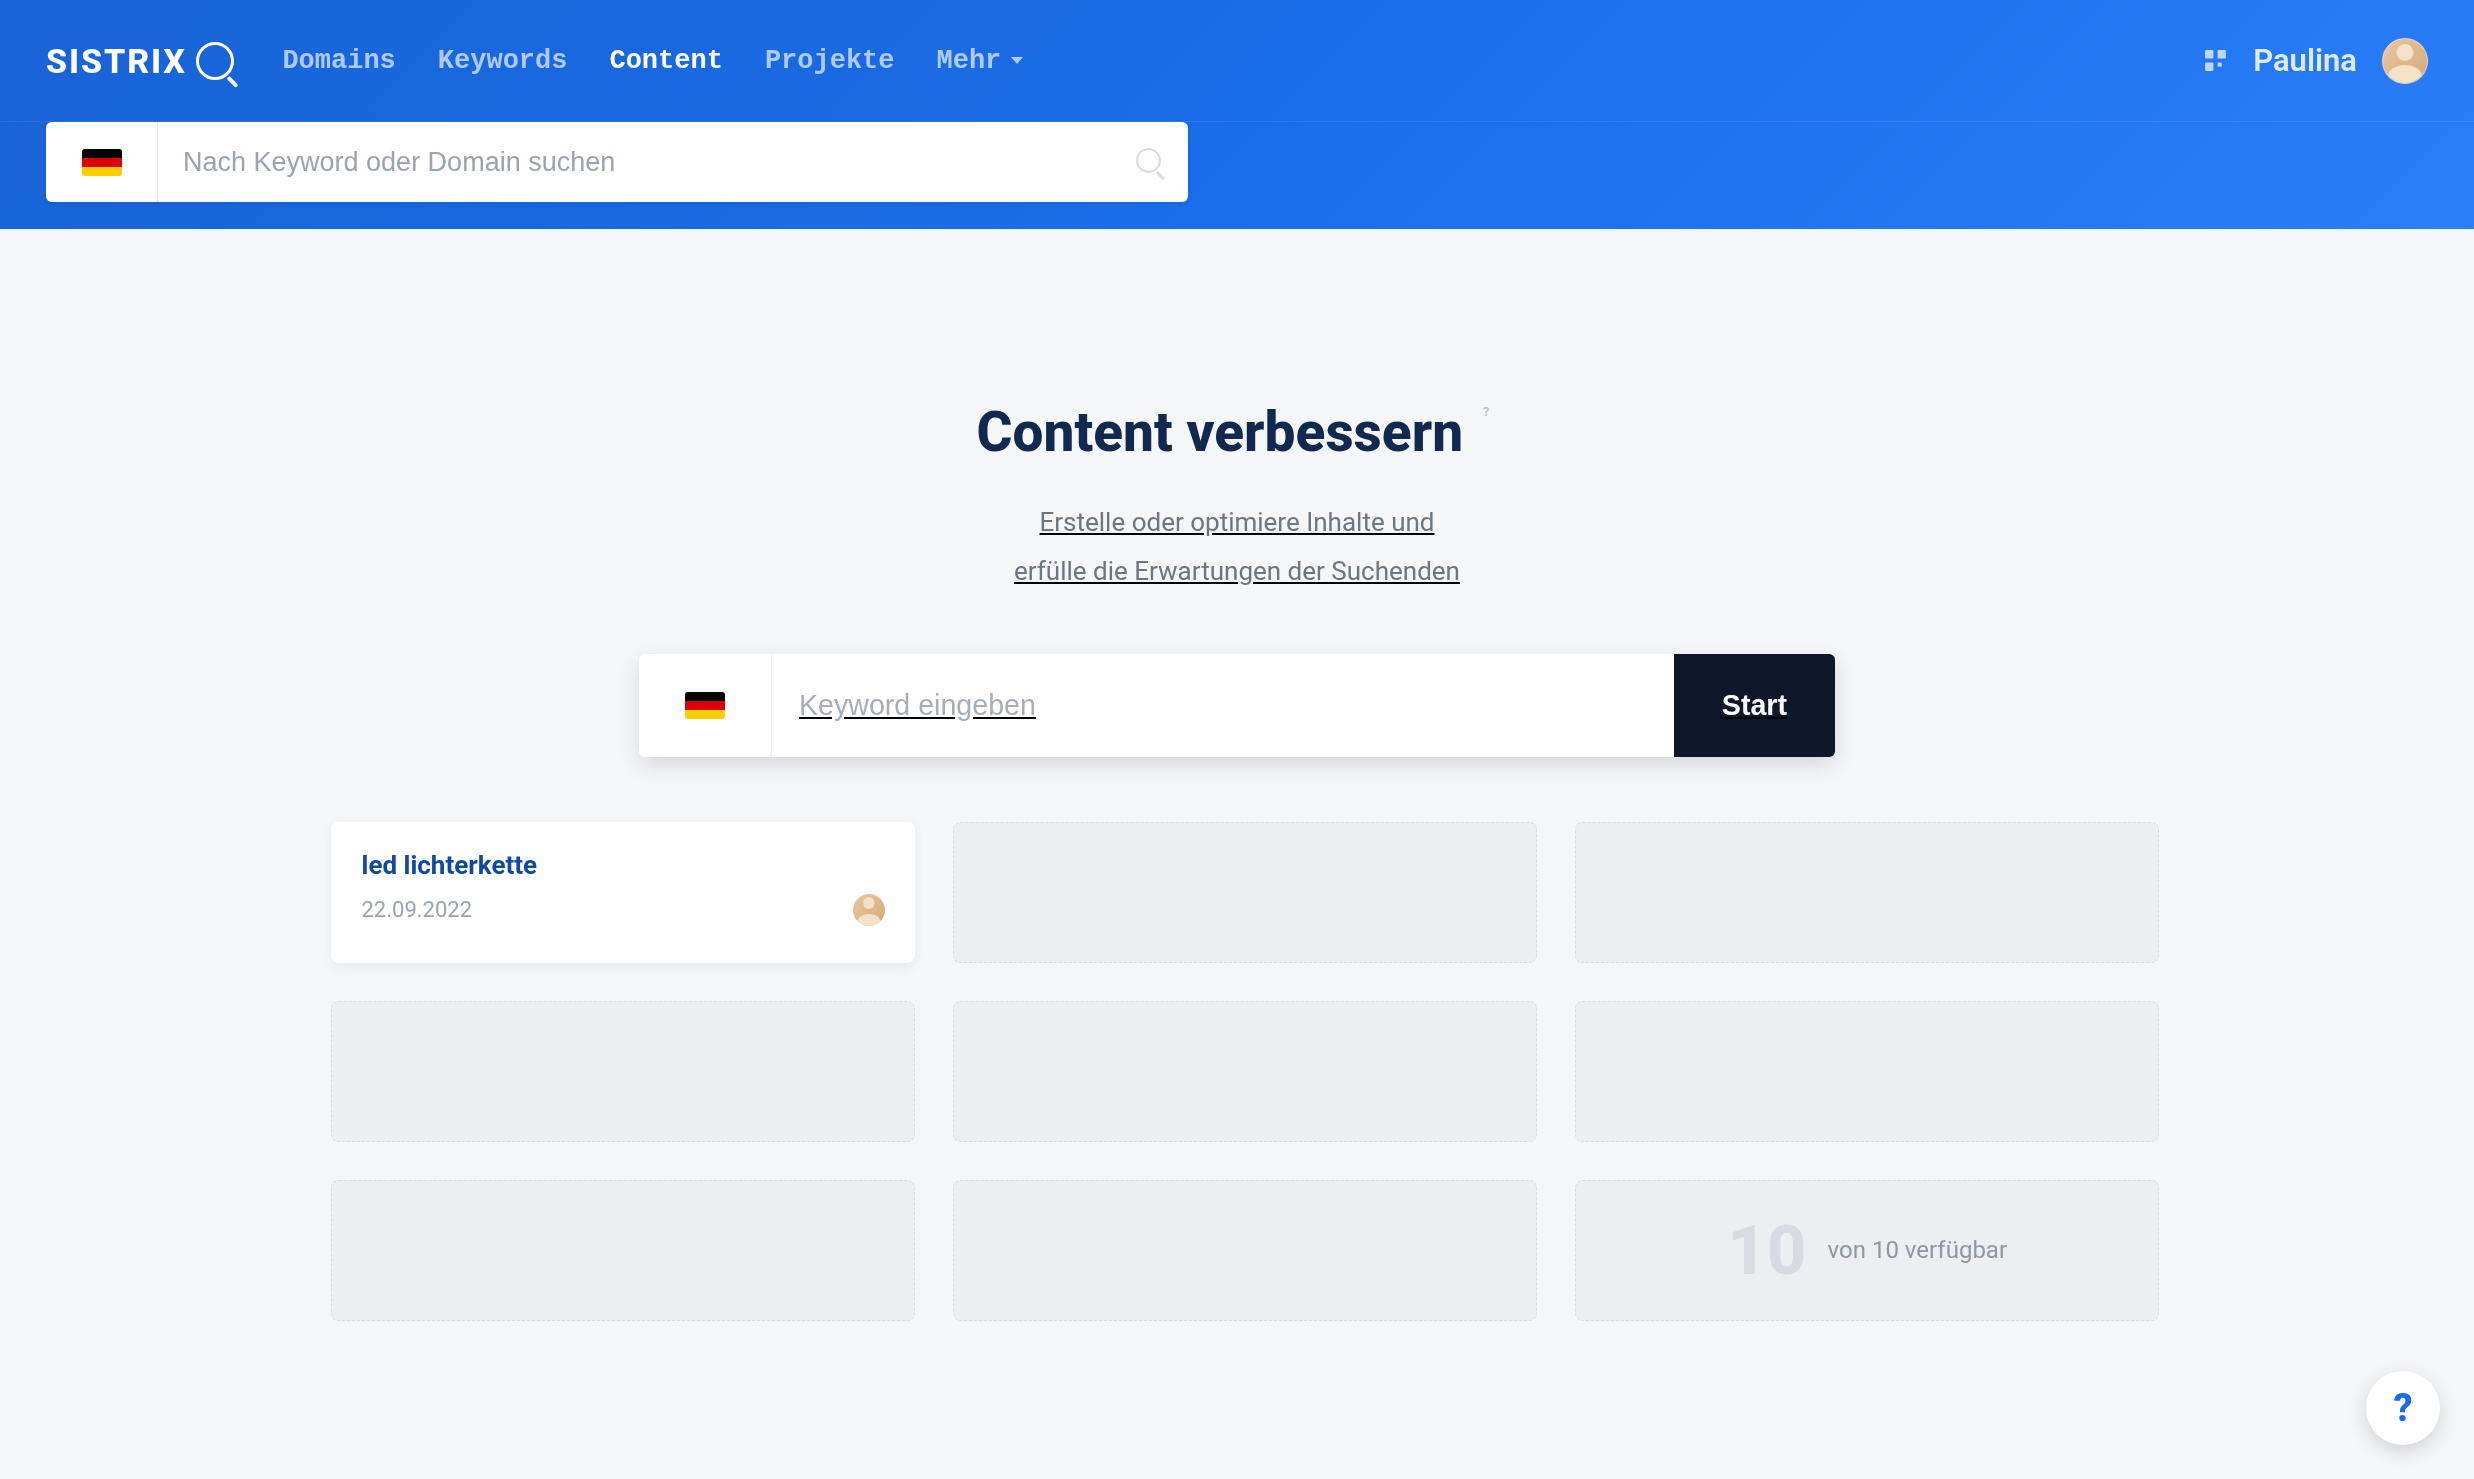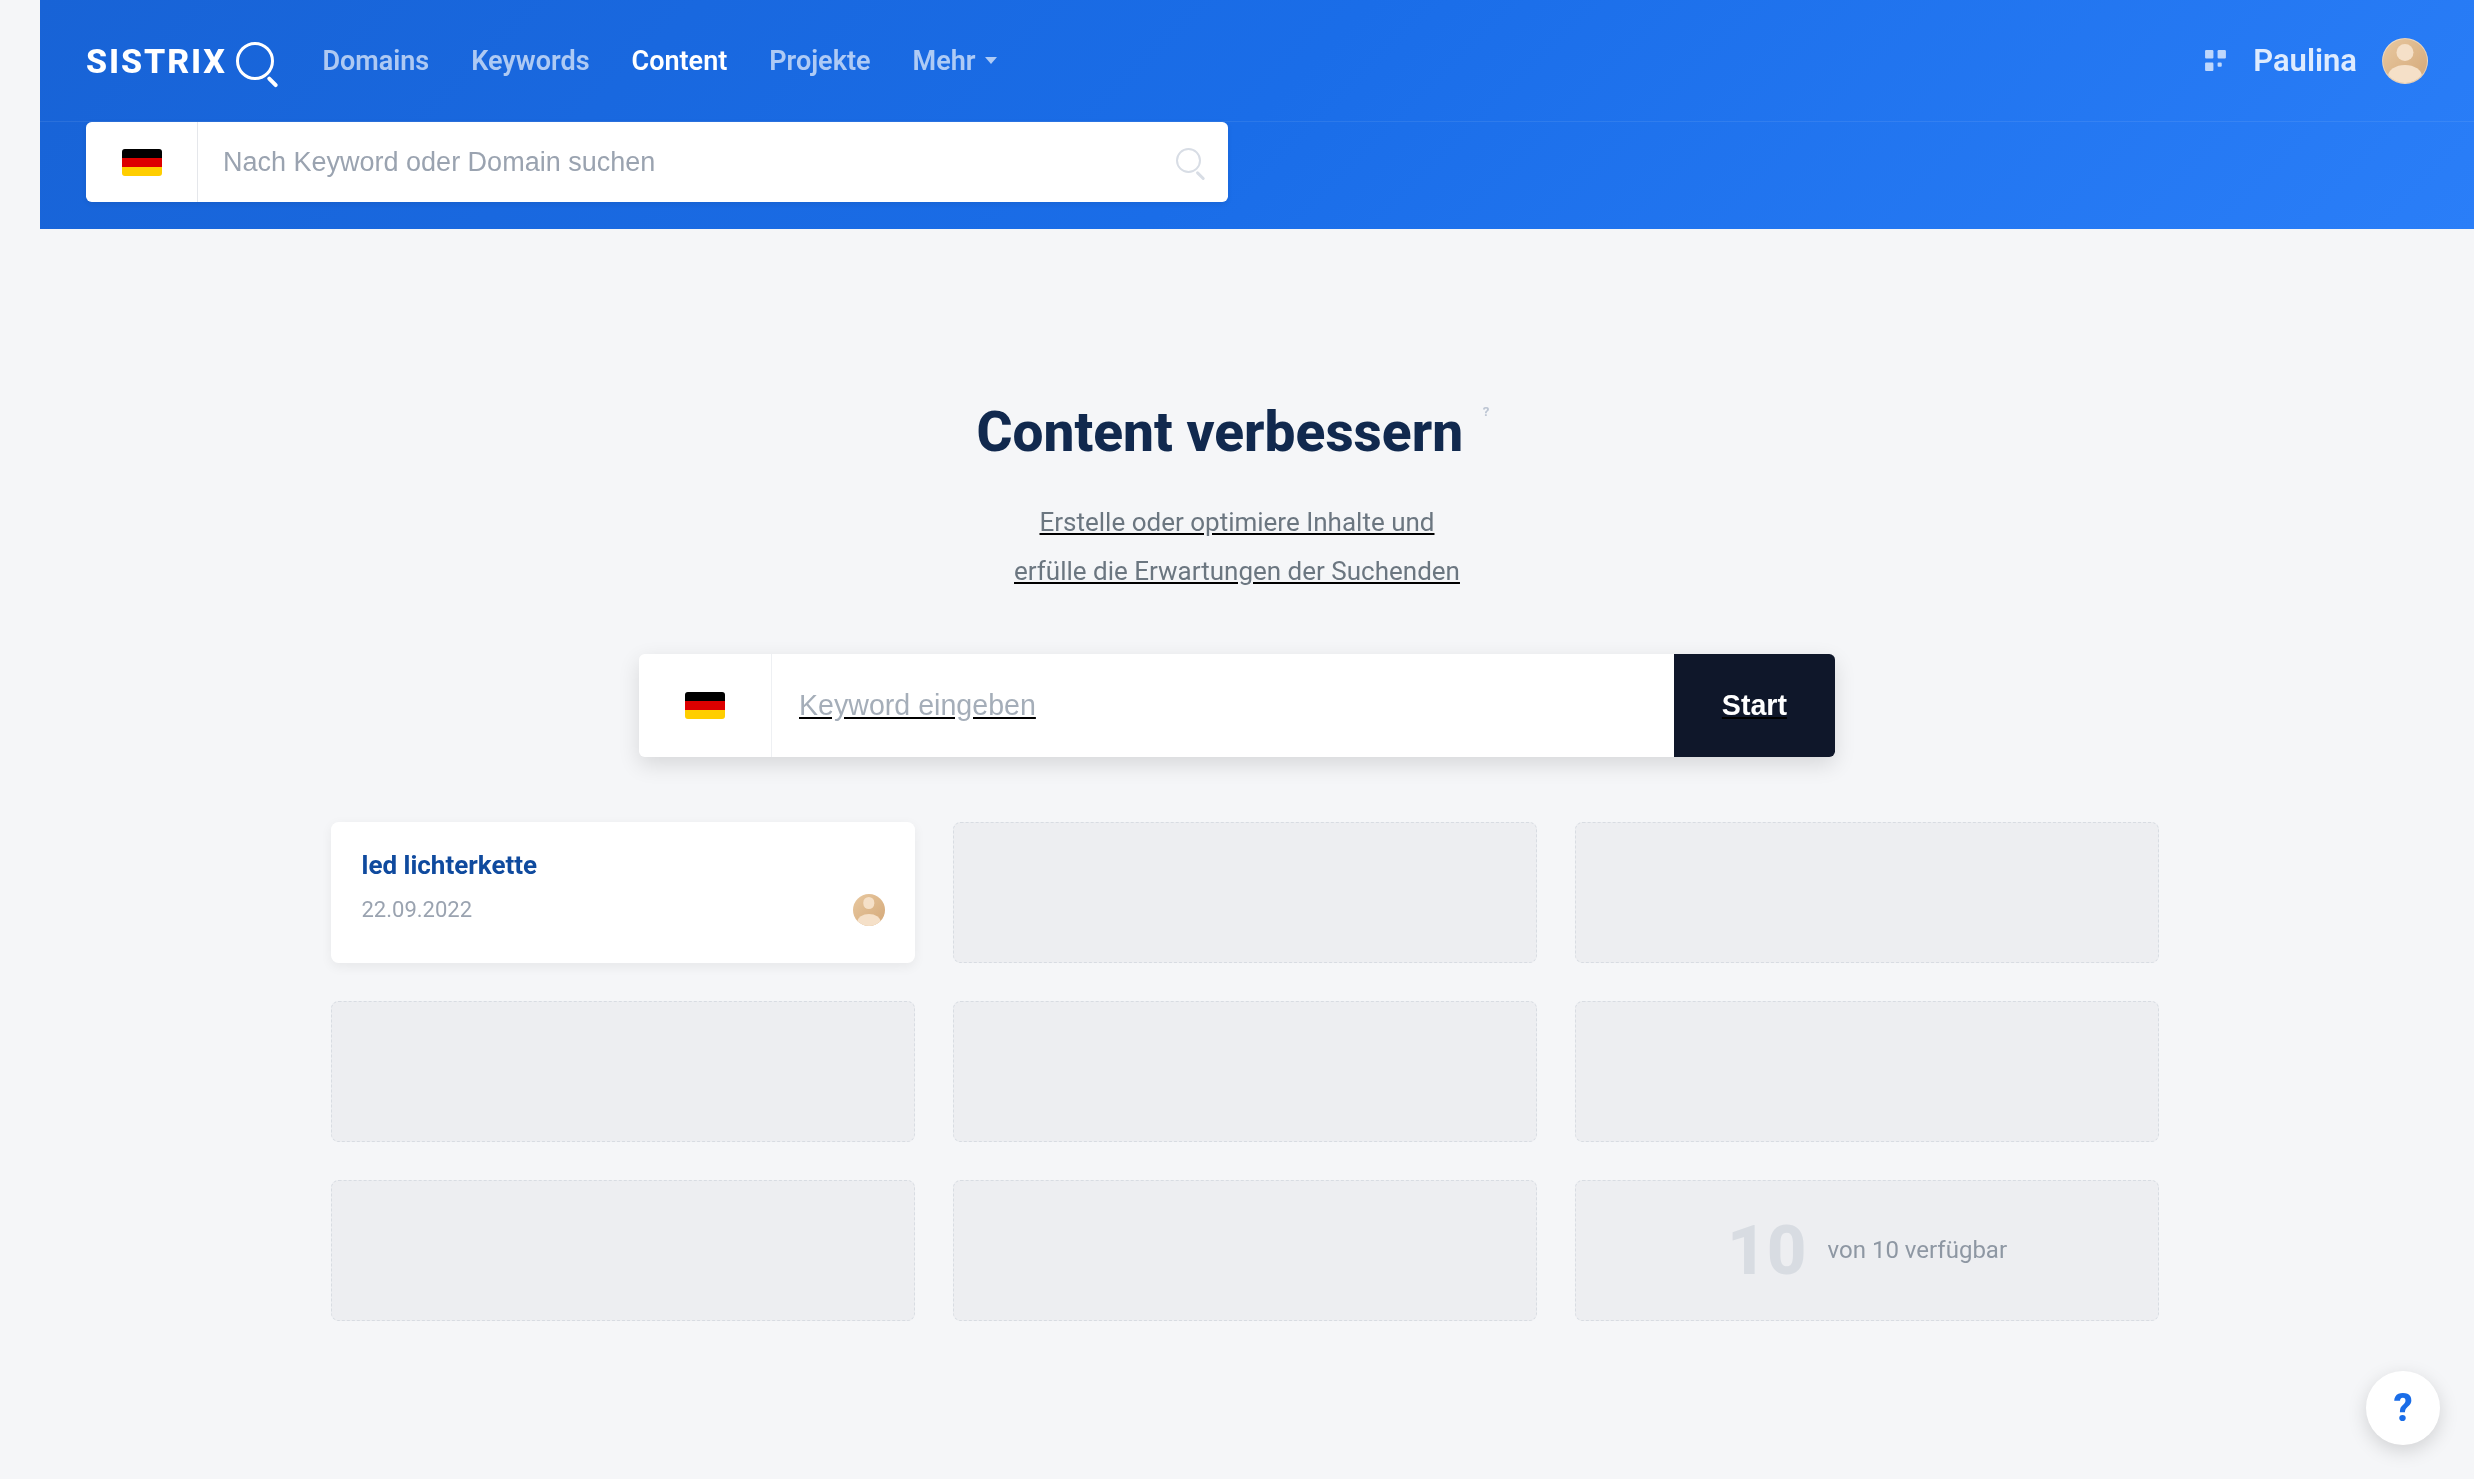--- a/index.html
+++ b/index.html
@@ -1,26 +1,26 @@
 <!DOCTYPE html>
 <html style="font-size:15.2px"><head>
   <meta charset="utf-8">
   <style>
     * { margin: 0; padding: 0; box-sizing: border-box; }
     body { font-family: -apple-system, BlinkMacSystemFont, 'Segoe UI', Roboto, Arial, sans-serif; background: #f5f6f8; overflow-x: hidden; }
 
     
-    .header { background: linear-gradient(135deg, #1863d6 0%, #1a6de8 50%, #2a7ef8 100%); position: relative; margin-left: 40px; }
+    .header { background: linear-gradient(135deg, #1863d6 0%, #1a6de8 50%, #2a7ef8 100%); position: relative; }
     .header-top { display: flex; align-items: center; padding: 0 46px; height: 122px; border-bottom: 1px solid rgba(255,255,255,0.08); }
     .logo { display: flex; align-items: center; gap: 9.5px; margin-right: 48px; cursor: pointer; }
     .logo-text { color: #fff; font-weight: 800; font-size: 34px; letter-spacing: 1.9px; }
     .logo-icon { width: 38px; height: 38px; border: 3.8px solid #fff; border-radius: 50%; position: relative; }
     .logo-icon::after { content: ''; position: absolute; bottom: -7.6px; right: -7.6px; width: 13.3px; height: 3.8px; background: #fff; border-radius: 1.9px; transform: rotate(45deg); }
 
-    .nav { display: flex; gap: 42px; align-items: flex-end; }
+    .nav { display: flex; gap: 42px; align-items: flex-end; font-family: Liberation Mono, monospace; }
     .nav-item { color: rgba(255,255,255,0.65); font-size: 27px; font-weight: 600; cursor: pointer; display: flex; align-items: center; gap: 9.5px; }
     .nav-item.active { color: #fff; }
     .nav-chevron { width: 0; height: 0; border-left: 6.7px solid transparent; border-right: 6.7px solid transparent; border-top: 7.6px solid rgba(255,255,255,0.65); }
 
     .header-right { margin-left: auto; display: flex; align-items: center; gap: 25px; }
     .apps-icon { width: 25px; height: 25px; cursor: pointer; }
     .apps-icon svg { fill: rgba(255,255,255,0.7); }
     .user-name { color: rgba(255,255,255,0.85); font-size: 31px; font-weight: 600; }
     .avatar { width: 46px; height: 46px; border-radius: 50%; background: linear-gradient(135deg, #e8c8a0, #d4a878); border: 1.9px solid rgba(255,255,255,0.4); cursor: pointer; position: relative; overflow: hidden; }
     .avatar::before { content:''; position:absolute; top:5.7px; left:50%; transform:translateX(-50%); width:17px; height:17px; background:#f5e0c8; border-radius:50%; }

